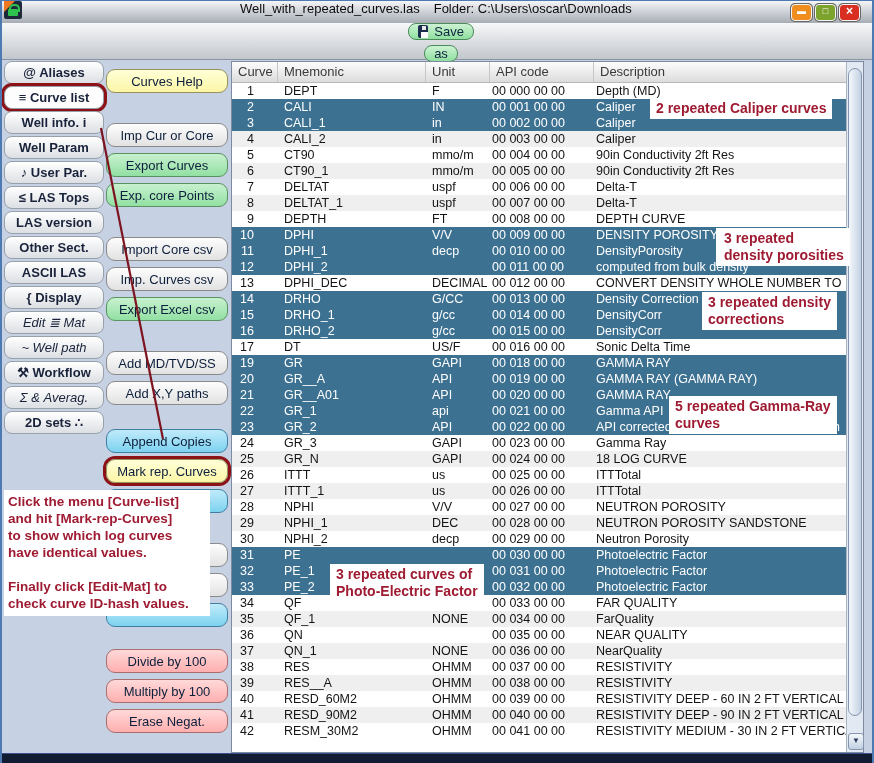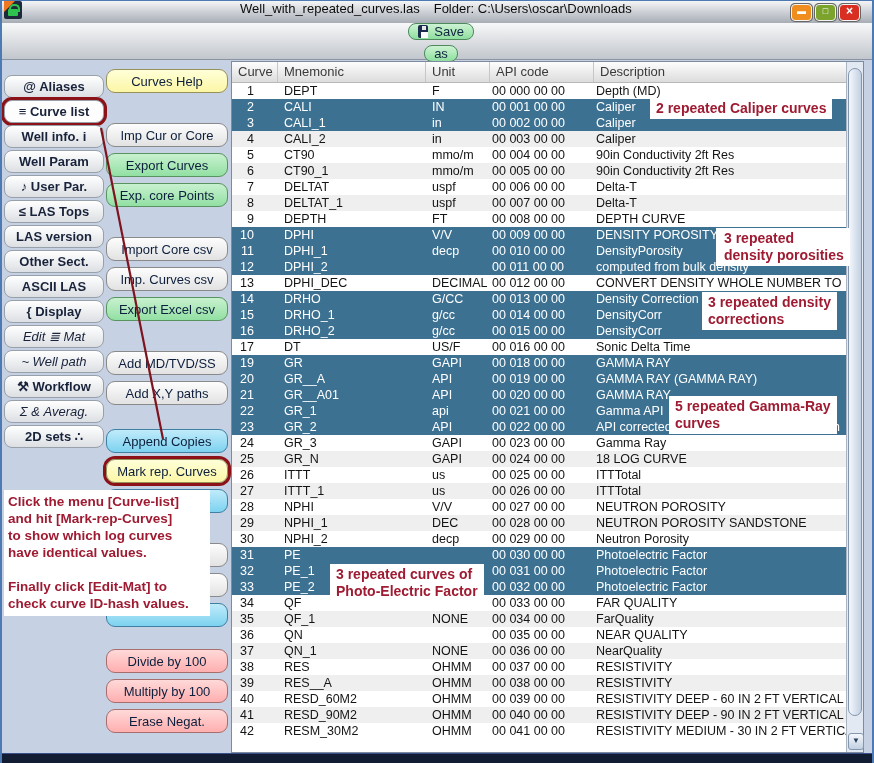--- a/index.html
+++ b/index.html
@@ -38,21 +38,21 @@
   .tri-o{width:0;height:0;border-left:11px solid transparent;border-top:11px solid #f07820;}
   .tri-b{width:0;height:0;border-left:10px solid transparent;border-bottom:10px solid #2b6fd4;}
   .glyph{font-size:13px;color:#444;}
   .spin{display:flex;align-items:center;gap:2px;}
   .spinbox{width:24px;height:22px;border:1px solid #b4bac0;background:#f2f3f4;color:#9aa0a6;font-size:13px;
            display:flex;align-items:center;justify-content:center;border-radius:3px;}
   .spinarrows{display:flex;flex-direction:column;font-size:6px;color:#9aa0a6;line-height:6px;}
   .arrowlbl{color:#8b939c;font-size:13px;}
   .navgroup{display:flex;gap:6px;margin-left:10px;}
   
-  .sidebar{position:absolute;left:2px;top:74px;width:100px;}
+  .sidebar{position:absolute;left:2px;top:60px;width:100px;}
   .tab{height:21px;margin-bottom:2px;border:1px solid #98a0aa;border-radius:8px;
        background:linear-gradient(#ffffff,#dcdfe3);display:flex;align-items:center;justify-content:center;
        font-size:13px;font-weight:bold;color:#18223a;white-space:nowrap;}
   .tab.sel{background:#fdfdfd;box-shadow:0 0 0 3px #8c1218;}
   .tab.it{font-style:italic;font-weight:400;}
   
   .actions{position:absolute;left:104px;top:66px;width:122px;display:flex;flex-direction:column;}
   .abtn{height:22px;margin-bottom:6px;border-radius:9px;border:1px solid #8a8a8a;display:flex;align-items:center;
         justify-content:center;font-size:13px;color:#0d1f3c;background:linear-gradient(#fdfdfd,#e2e2e2);white-space:nowrap;}
   .abtn.yellow{background:linear-gradient(#ffffd8,#fcf6a6);border-color:#97925a;}

